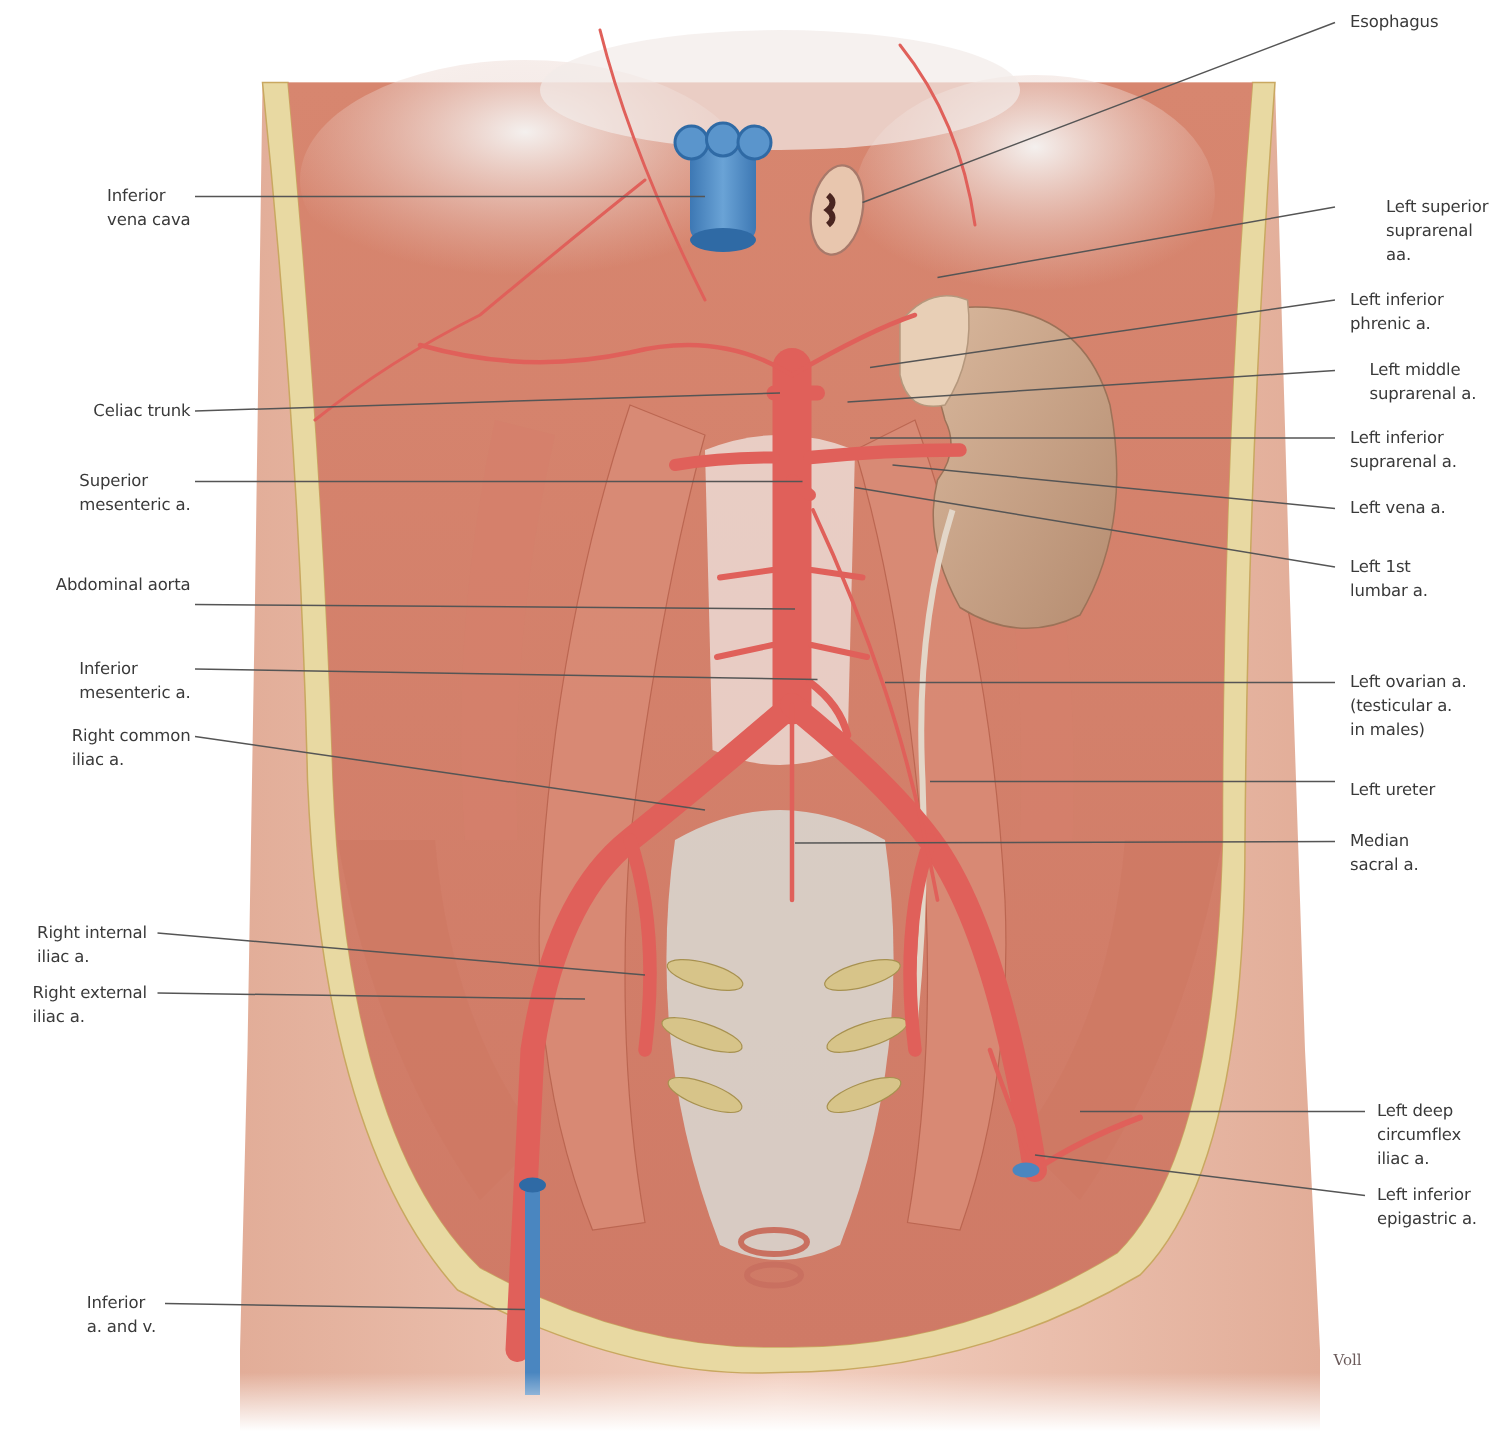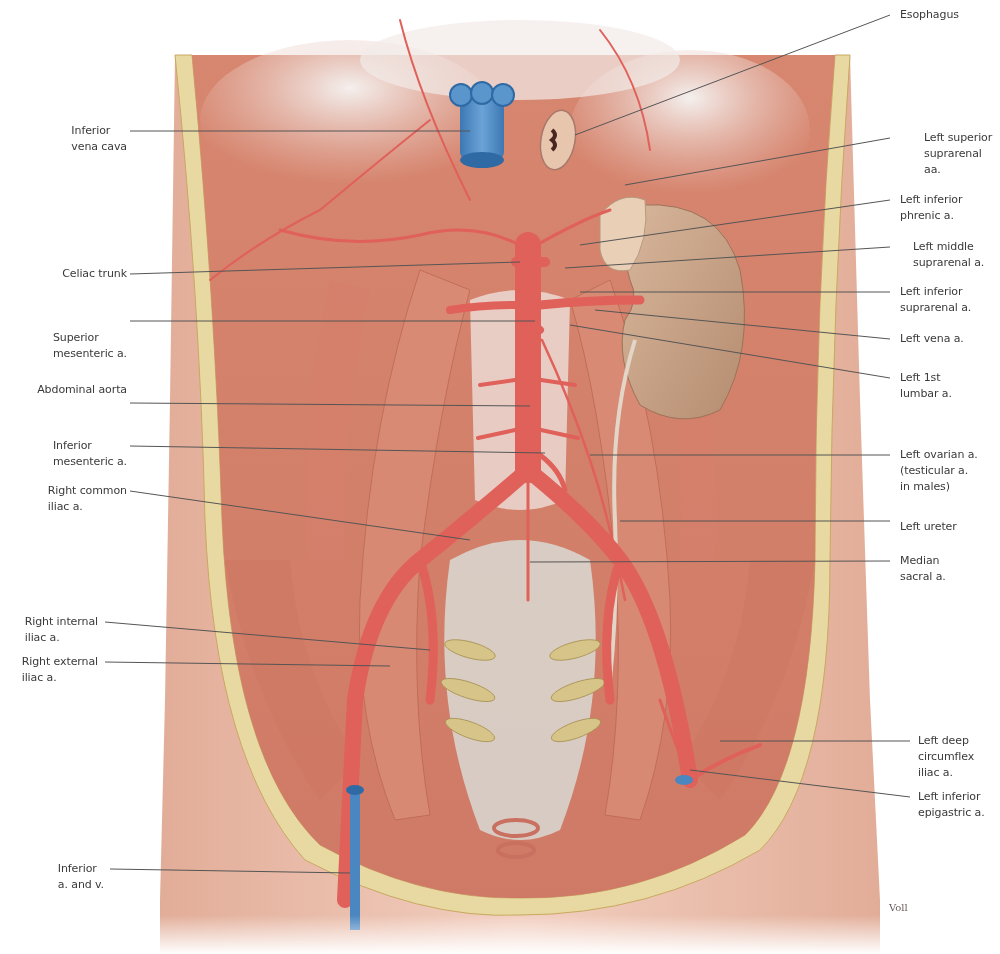--- a/index.html
+++ b/index.html
@@ -172,21 +172,21 @@
     <line x1="890" y1="521" x2="620" y2="521"></line>
     <line x1="890" y1="561" x2="530" y2="562"></line>
     <line x1="910" y1="741" x2="720" y2="741"></line>
     <line x1="910" y1="797" x2="690" y2="770"></line>
   </g>
 </svg>
 
 <div class="lbl left" style="right:873px;top:123px;">Inferior
 vena cava</div>
 <div class="lbl left" style="right:873px;top:266px;">Celiac trunk</div>
-<div class="lbl left" style="right:873px;top:313px;margin-top:17px;">Superior
+<div class="lbl left" style="right:873px;top:313px;">Superior
 mesenteric a.</div>
 <div class="lbl left" style="right:873px;top:382px;">Abdominal aorta</div>
 <div class="lbl left" style="right:873px;top:438px;">Inferior
 mesenteric a.</div>
 <div class="lbl left" style="right:873px;top:483px;">Right common
 iliac a.</div>
 <div class="lbl left" style="right:902px;top:614px;">Right internal
 iliac a.</div>
 <div class="lbl left" style="right:902px;top:654px;">Right external
 iliac a.</div>

